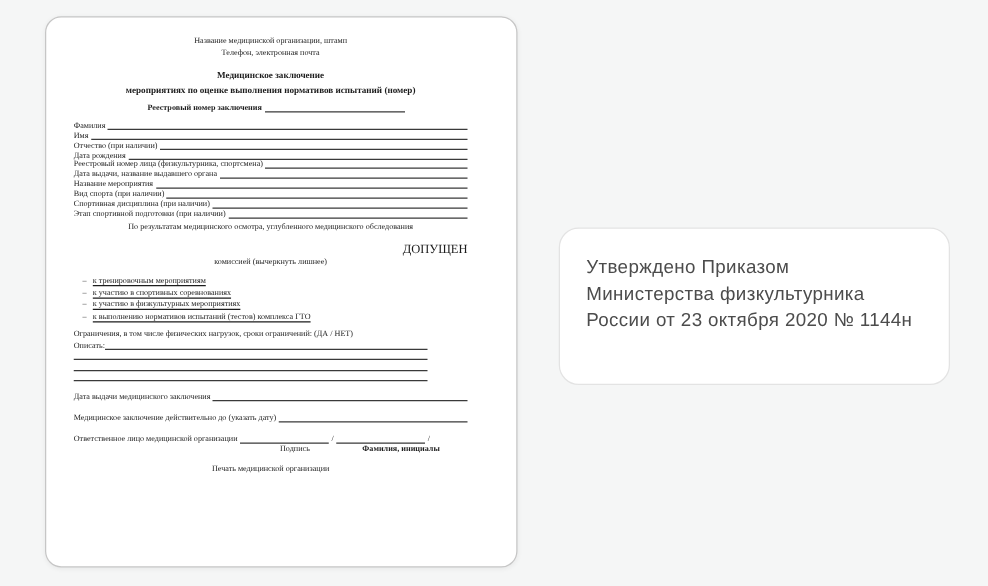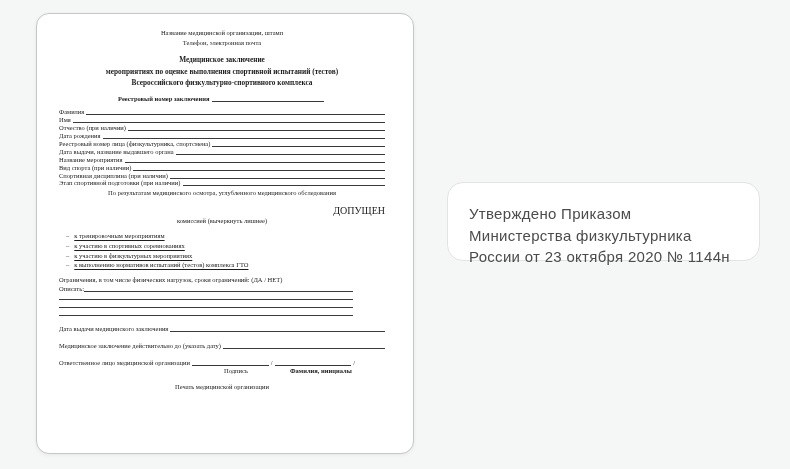--- a/index.html
+++ b/index.html
@@ -8,21 +8,21 @@
     background:#f5f6f6;
     font-family:"Liberation Serif", serif;
   }
 
   
   .doc {
     position:absolute; left:36px; top:13px; width:378px; height:441px;
     box-sizing:border-box; background:#ffffff;
     border:1px solid #c6c6c6; border-radius:13px;
     box-shadow:0 1px 4px rgba(0,0,0,.06);
-    padding:14px 28px 0 22px;
+    padding:14px 39px 0 22px;
     color:#1c1c1c;
   }
   .doc-header { text-align:center; font-size:6.5px; line-height:10px; }
   .doc-title  { text-align:center; font-weight:bold; font-size:7.3px; line-height:11.5px; margin-top:6px; }
 
   .registry { display:flex; align-items:flex-end; margin-top:6px; margin-left:59px; font-weight:bold; font-size:6.5px; }
   .registry .blank { width:112px; border-bottom:1px solid #3a3a3a; height:6px; margin-left:2px; }
 
   .fields { margin-top:6px; font-size:6.5px; }
   .field-row { display:flex; align-items:flex-end; height:7.9px; }
@@ -51,43 +51,42 @@
   .responsible-row .lbl { white-space:nowrap; padding-right:2px; }
   .responsible-row .slash { padding:0 2px; }
   .captions { display:flex; font-size:6.5px; margin-top:1px; padding-left:165px; }
   .captions .cap2 { margin-left:42px; font-weight:bold; }
   .captions .cap1 { }
 
   .stamp { text-align:center; font-size:6.5px; margin-top:9px; }
 
   
   .note-card {
-    position:absolute; left:447px; top:182px; width:313px; height:79px;
+    position:absolute; left:447px; top:182px; width:313px; height:126px;
     box-sizing:border-box; background:#ffffff;
     border:1px solid #e3e3e3; border-radius:16px;
     padding:20px 18px 0 21px;
     font-family:"Liberation Sans", sans-serif;
     font-size:15px; line-height:21.5px; letter-spacing:0.3px;
     color:#4c4c4c;
   }
 </style>
 </head>
 <body>
 
 <div class="doc">
 
   <div class="doc-header">
     <div>Название медицинской организации, штамп</div>
     <div>Телефон, электронная почта</div>
   </div>
 
   <div class="doc-title">
     <div>Медицинское заключение</div>
-    <div>мероприятиях по оценке выполнения спортивной испытаний (тестов)</div>
-    <div>Всероссийского физкультурно-спортивного комплекса</div>
+    <div>мероприятиях по оценке выполнения нормативов испытаний (номер)</div>
   </div>
 
   <div class="registry">
     <span class="lbl">Реестровый номер заключения</span>
     <span class="blank"></span>
   </div>
 
   <div class="fields">
     <div class="field-row">
       <span class="lbl">Фамилия</span>

